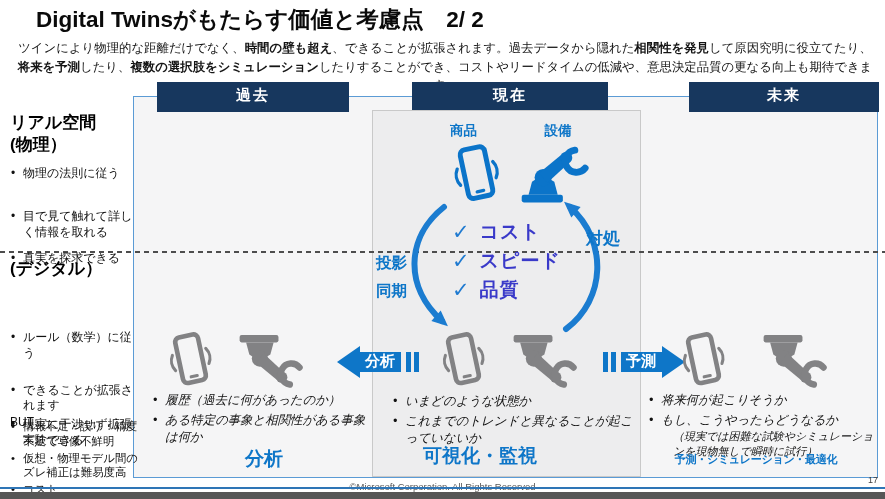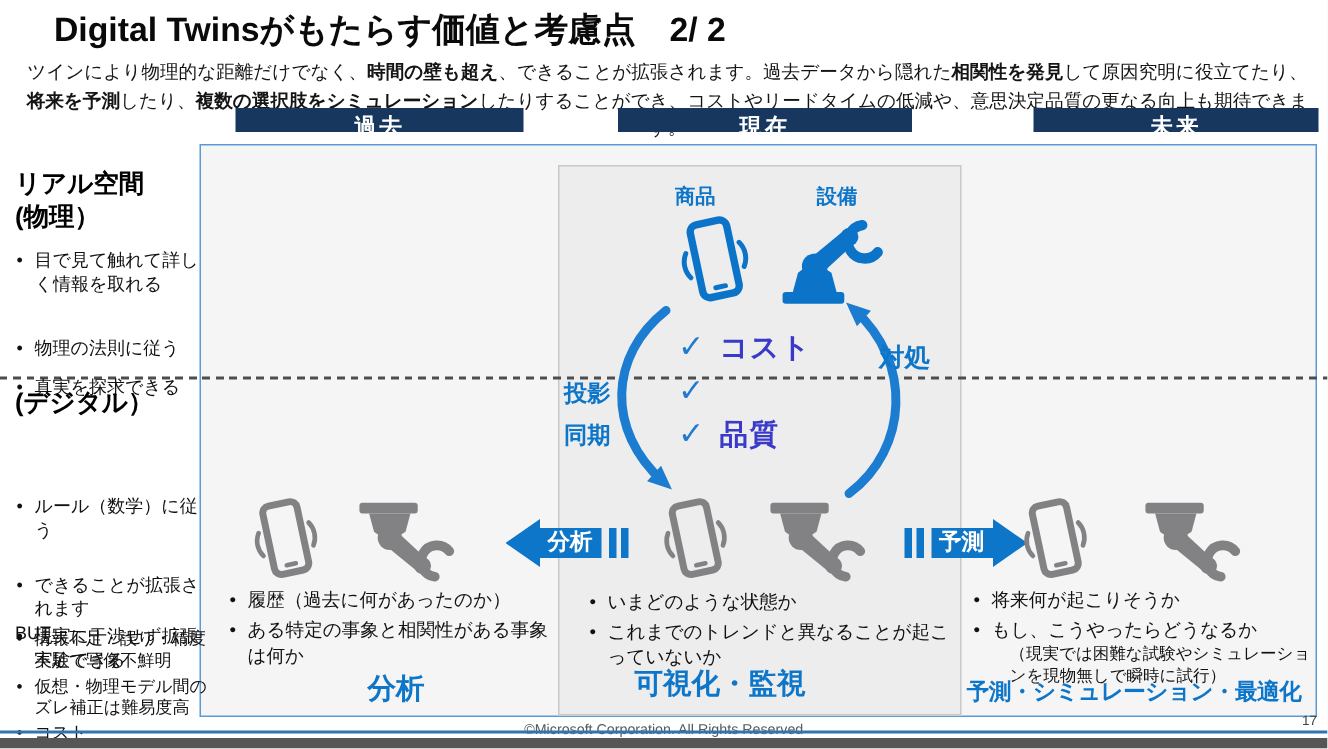--- a/index.html
+++ b/index.html
@@ -9,21 +9,21 @@
     background:#ffffff; position:relative; overflow:hidden; color:#111;
   }
   .abs { position:absolute; }
 
   .title { left:36px; top:4px; font-size:22.5px; font-weight:600; color:#0a0a0a; }
 
   .intro { left:8px; top:39px; width:874px; font-size:12.4px; line-height:1.5; color:#151515;text-align:center; }
   .intro b { font-weight:700; }
 
   .main-box { left:133px; top:96px; width:745px; height:382px; background:#f5f5f6; border:1.6px solid #5b9bd5; }
-  .tl-bar { top:72px; height:16px; background:#17375e; color:#ffffff; font-size:15px; font-weight:700;
+  .tl-bar { top:82px; height:30px; background:#17375e; color:#ffffff; font-size:15px; font-weight:700;
             text-align:center; line-height:26px; letter-spacing:2px; }
   .bar-past    { left:157px; width:192px; }
   .bar-present { left:412px; width:196px; }
   .bar-future  { left:689px; width:190px; }
   .gray-box { left:372px; top:110px; width:269px; height:367px; background:#ededee; border:1px solid #c9c9c9; }
 
   .dashed-line { left:0; top:251px; width:885px; height:1.7px;
     background:repeating-linear-gradient(90deg,#4d4d4d 0 5px,transparent 5px 9px); }
 
   .side-head { font-size:17px; font-weight:700; color:#000; line-height:1.3; }
@@ -60,30 +60,30 @@
   .lbl-projection { left:376px; top:249px; font-size:15.5px; line-height:28px; }
   .lbl-projection span { display:block; }
   .lbl-response { left:586px; top:227px; font-size:17px; }
 
   .checklist { left:452px; top:217px; }
   .check-row { display:flex; align-items:center; gap:10px; height:29px; }
   .check-mark { color:#1f7ad0; font-size:21px; font-weight:700; }
   .check-text { color:#3a3ac9; font-size:19px; font-weight:700; letter-spacing:1px; }
 
   .body-list { font-size:12.4px; line-height:1.38; color:#111; }
-  .body-list li { margin-bottom:3px; }
+  .body-list li { margin-bottom:3px;font-style:italic; }
   .center-list { left:392px; top:393px; width:244px; }
   .past-list   { left:152px; top:392px; width:224px; }
   .future-list { left:648px; top:392px; width:232px; }
   .note { display:block; font-size:11px; line-height:1.3; padding-left:12px; }
 
   .cat-label { text-align:center; font-size:19px; }
   .lbl-past-cat   { left:152px; top:446px; width:224px; }
   .lbl-center-cat { left:372px; top:443px; width:216px; }
-  .lbl-future-cat { left:630px; top:452px; width:252px; font-size:15px; letter-spacing:-0.3px; }
+  .lbl-future-cat { left:630px; top:452px; width:252px; font-size:11px; letter-spacing:-0.3px; }
 
   .arrow-wrap { width:86px; height:36px; }
   .arrow-analysis { left:337px; top:344px; }
   .arrow-predict  { left:599px; top:344px; }
   .arrow-label { position:absolute; top:8px; color:#fff; font-weight:700; font-size:15px; width:42px; text-align:center; }
   .arrow-analysis .arrow-label { left:22px; }
   .arrow-predict  .arrow-label { left:21px; }
 
   .footer { left:0; top:481px; width:885px; text-align:center; font-size:9.5px; color:#595959; }
   .page-num { right:7px; top:475px; font-size:9px; color:#404040; }
@@ -120,22 +120,22 @@
 <div class="abs tl-bar bar-present">現在</div>
 <div class="abs tl-bar bar-future">未来</div>
 <div class="abs gray-box"></div>
 <div class="abs dashed-line"></div>
 
 <h2 class="abs side-head real-head">
   <span>リアル空間</span>
   <span>(物理）</span>
 </h2>
 <ul class="abs bul side-list">
+  <li>物理の法則に従う</li>
   <li>目で見て触れて詳しく情報を取れる</li>
-  <li>物理の法則に従う</li>
   <li>真実を探求できる</li>
 </ul>
 
 <h2 class="abs side-head virtual-head">
   <span>(デジタル）</span>
 </h2>
 <ul class="abs bul virtual-list">
   <li>ルール（数学）に従う</li>
   <li>できることが拡張されます</li>
   <li>現実に干渉せず拡張実験できる</li>
@@ -171,20 +171,21 @@
 </div>
 <div class="abs blue lbl-response">対処</div>
 
 <div class="abs checklist">
   <div class="check-row">
     <span class="check-mark">✓</span>
     <span class="check-text">コスト</span>
   </div>
   <div class="check-row">
     <span class="check-mark">✓</span>
+    <span class="check-text">スピード</span>
   </div>
   <div class="check-row">
     <span class="check-mark">✓</span>
     <span class="check-text">品質</span>
   </div>
 </div>
 
 <svg class="abs icon-gray tilt" style="left:438px;top:330px;width:52px;height:62px">
     <use href="#sym-phone"></use>
   </svg>

